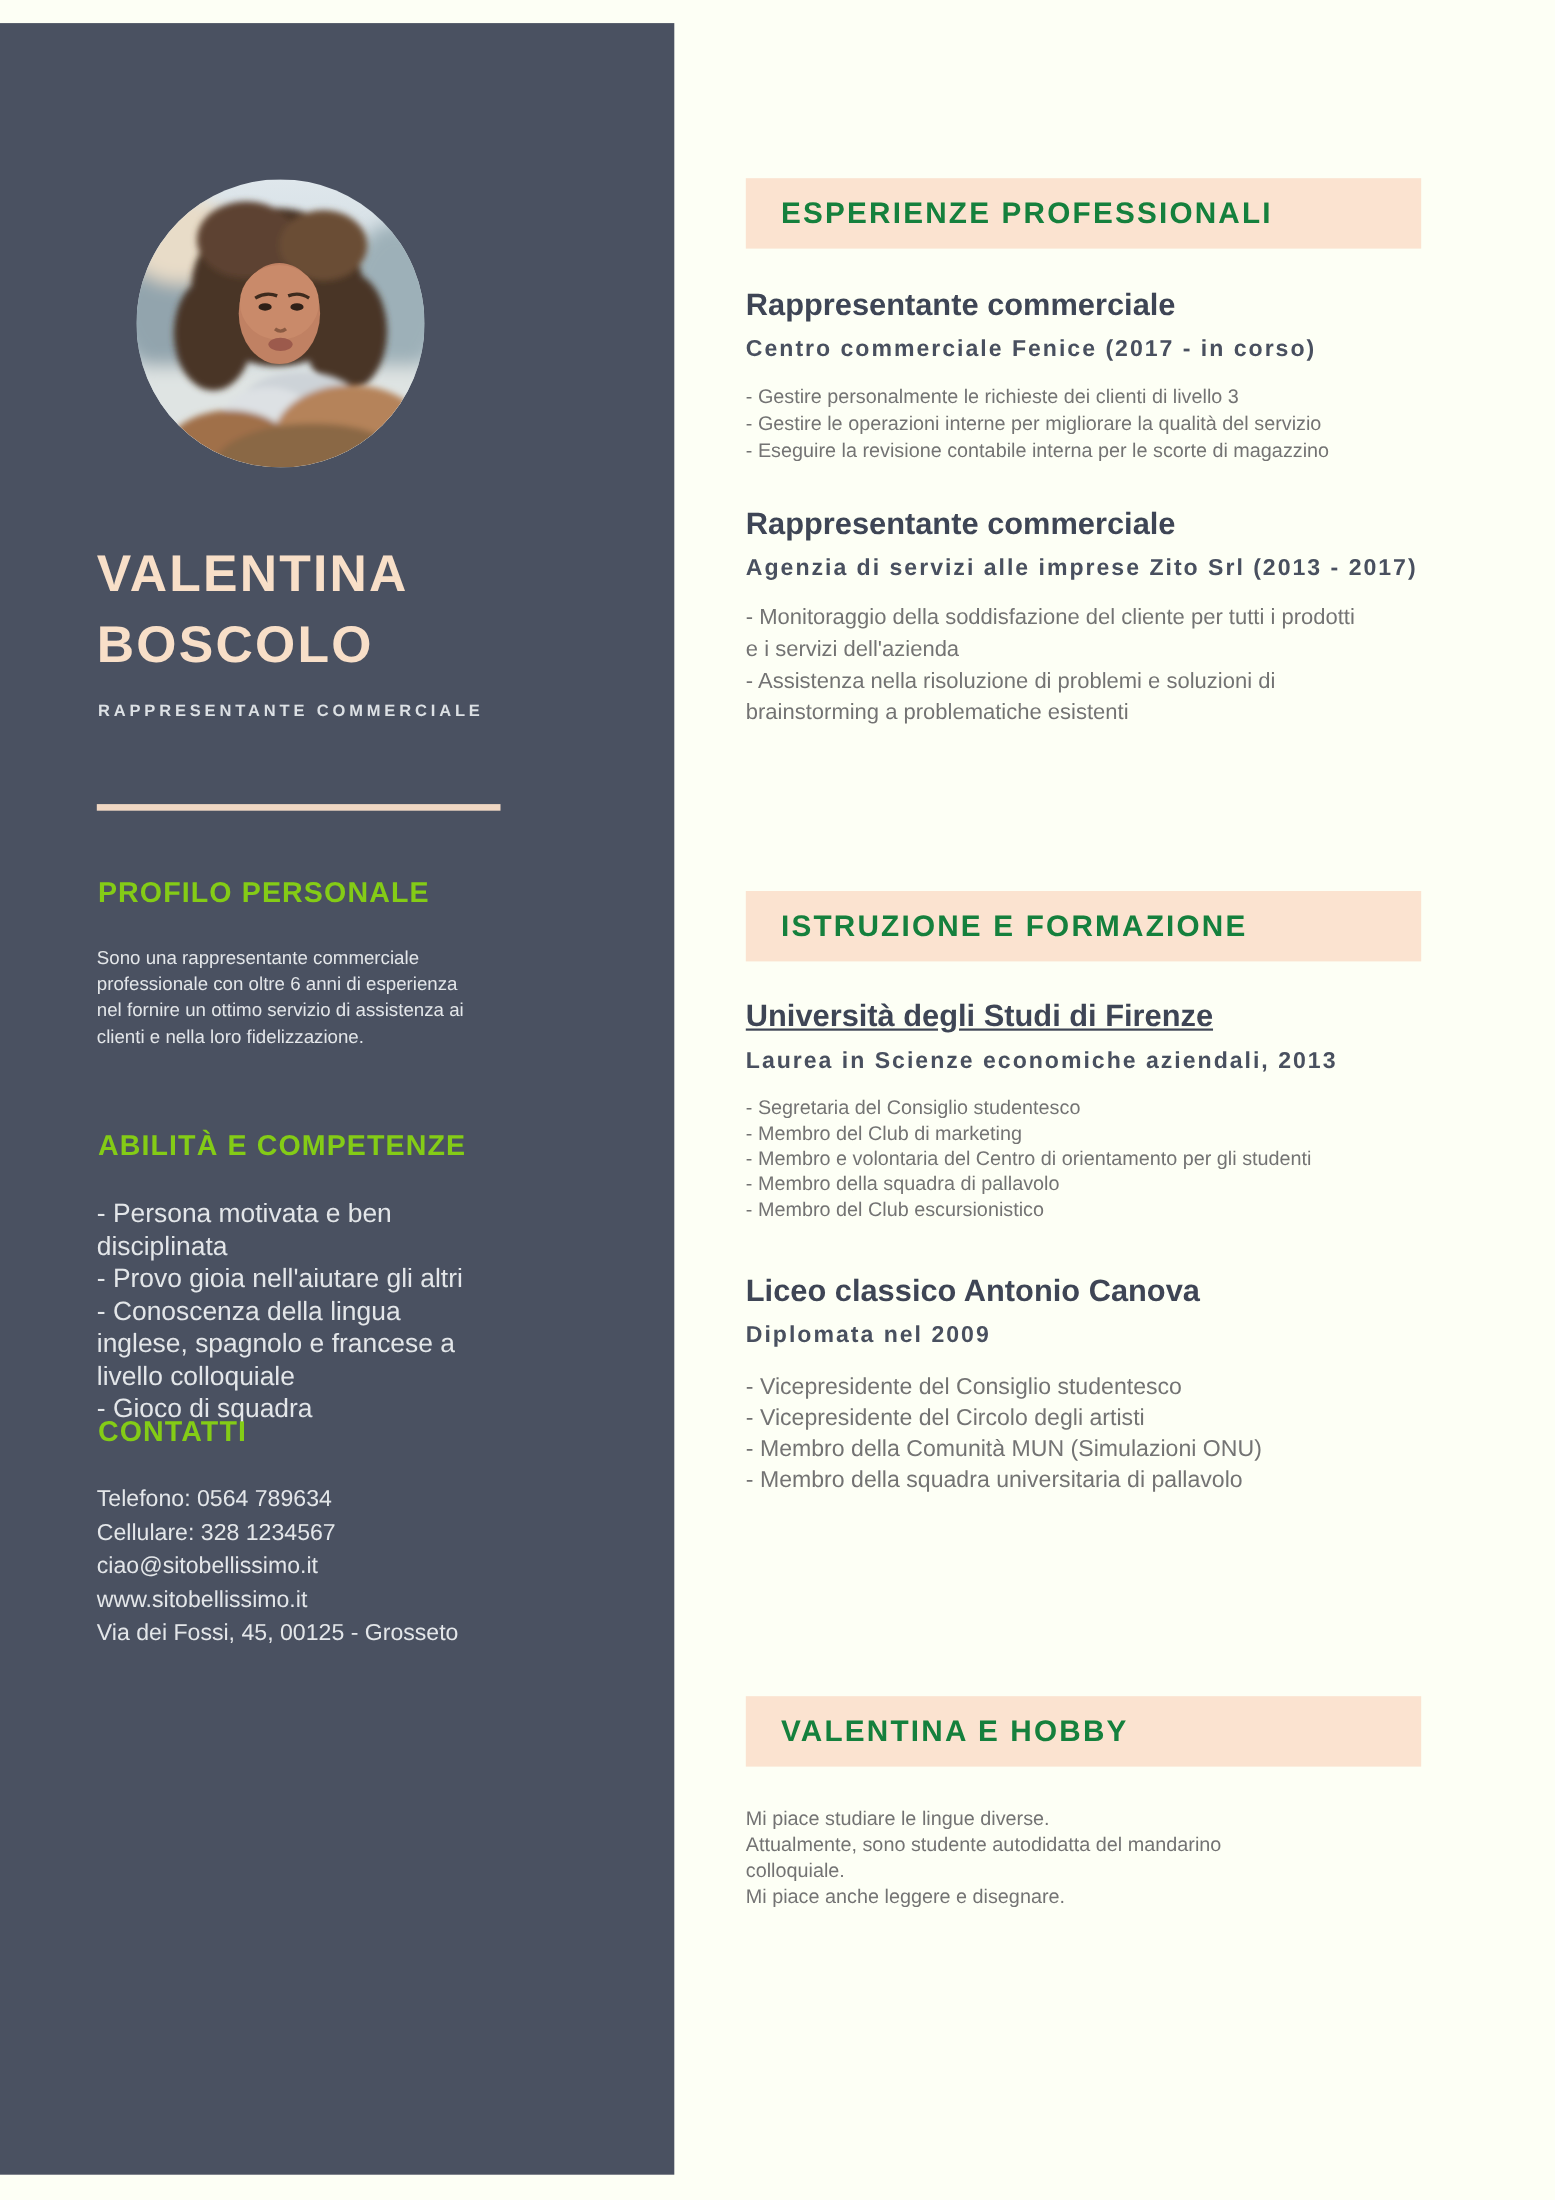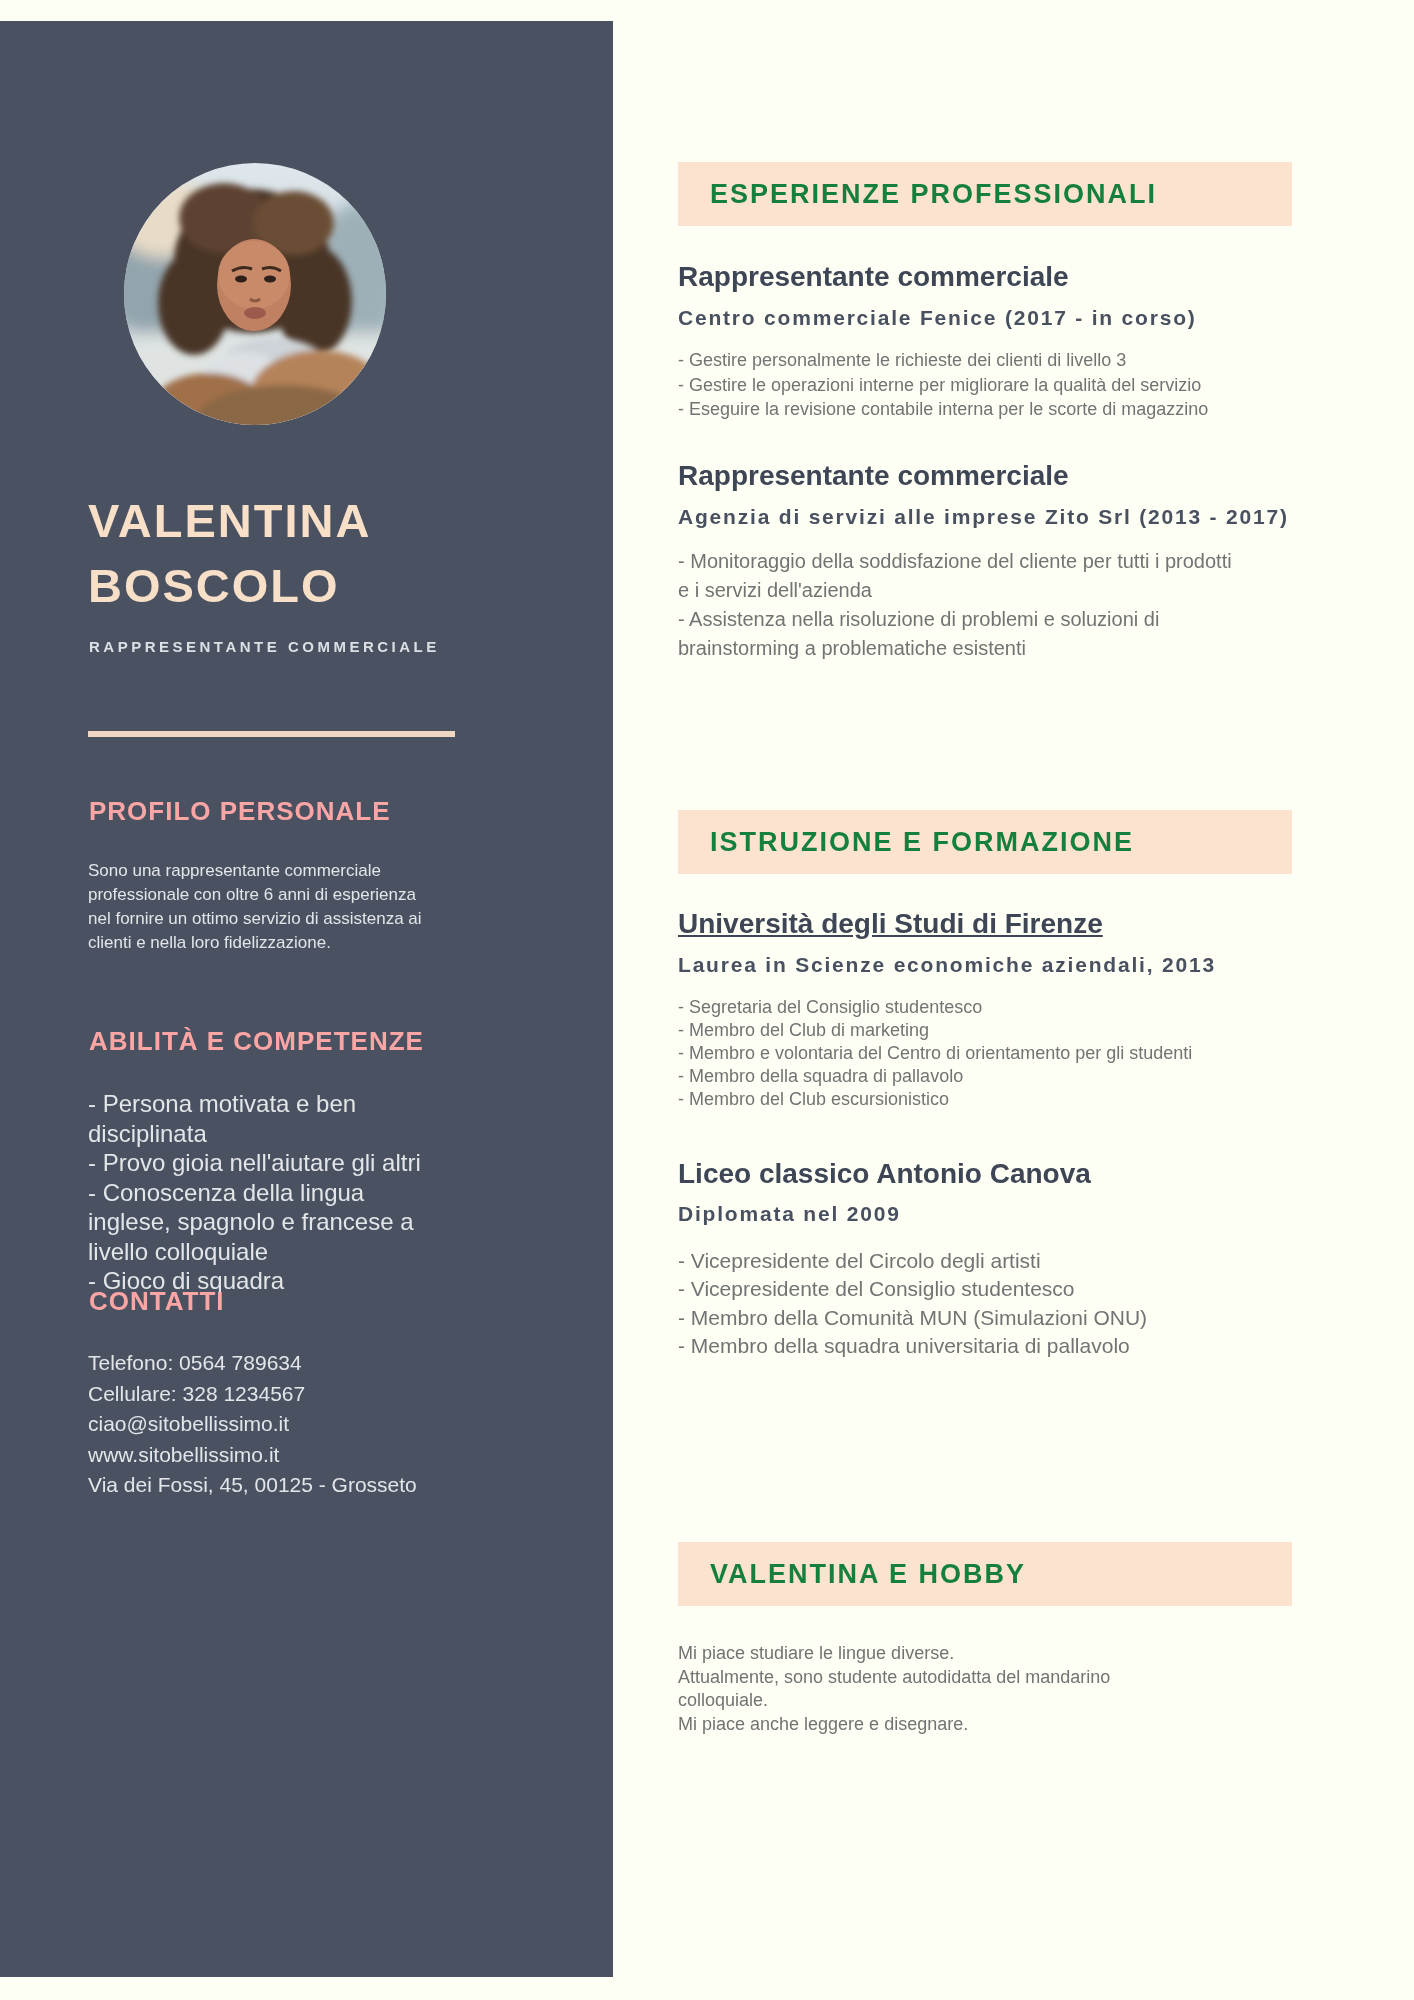--- a/index.html
+++ b/index.html
@@ -35,21 +35,21 @@
     font-size:15px;font-weight:700;letter-spacing:3.5px;
     color:#DCE0E4;
   }
   .divider{
     position:absolute;left:88px;top:710px;
     width:367px;height:6px;background:#F0D7C3;
   }
   .side-head{
     position:absolute;left:89px;
     font-size:26px;font-weight:800;letter-spacing:1px;
-    color:#fca5a5;line-height:1.15;
+    color:#84cc16;line-height:1.15;
   }
   .side-body{
     position:absolute;left:88px;
     color:#E3E6E9;
   }
   .profile-text{top:838px;width:345px;font-size:17px;line-height:24px;}
   .skills-list{top:1068px;width:350px;font-size:24px;line-height:29.5px;}
   .contact-list{top:1327px;width:420px;font-size:21px;line-height:30.5px;}
   
   .band{
@@ -199,22 +199,22 @@
     <div>- Segretaria del Consiglio studentesco</div>
     <div>- Membro del Club di marketing</div>
     <div>- Membro e volontaria del Centro di orientamento per gli studenti</div>
     <div>- Membro della squadra di pallavolo</div>
     <div>- Membro del Club escursionistico</div>
   </div>
 
   <div class="item-title" style="top:1157px;">Liceo classico Antonio Canova</div>
   <div class="item-sub" style="top:1201px;">Diplomata nel 2009</div>
   <div class="item-bullets b-e2" style="top:1247px;">
+    <div>- Vicepresidente del Consiglio studentesco</div>
     <div>- Vicepresidente del Circolo degli artisti</div>
-    <div>- Vicepresidente del Consiglio studentesco</div>
     <div>- Membro della Comunità MUN (Simulazioni ONU)</div>
     <div>- Membro della squadra universitaria di pallavolo</div>
   </div>
 
   <div class="band" style="top:1542px;">
     <div class="band-label">VALENTINA E HOBBY</div>
   </div>
 
   <div class="item-bullets hobby" style="top:1642px;">
     <div>Mi piace studiare le lingue diverse.</div>

